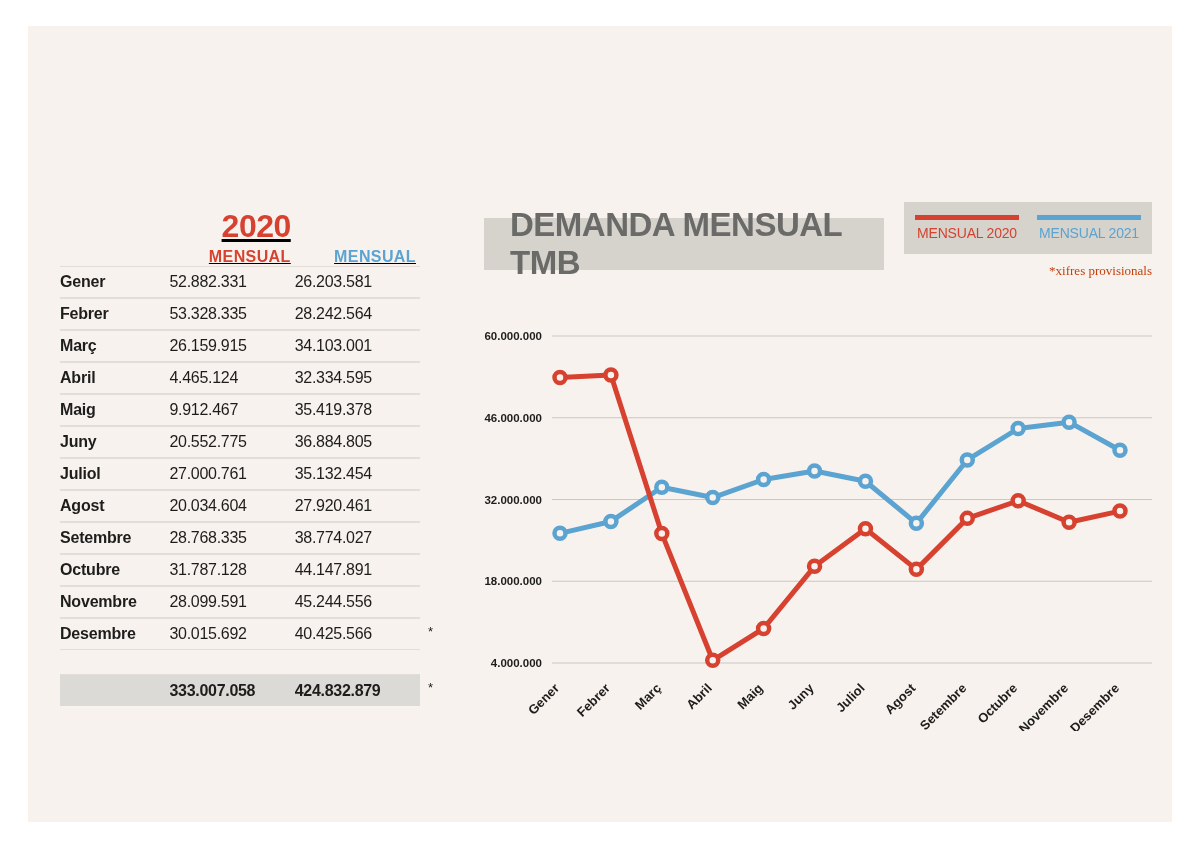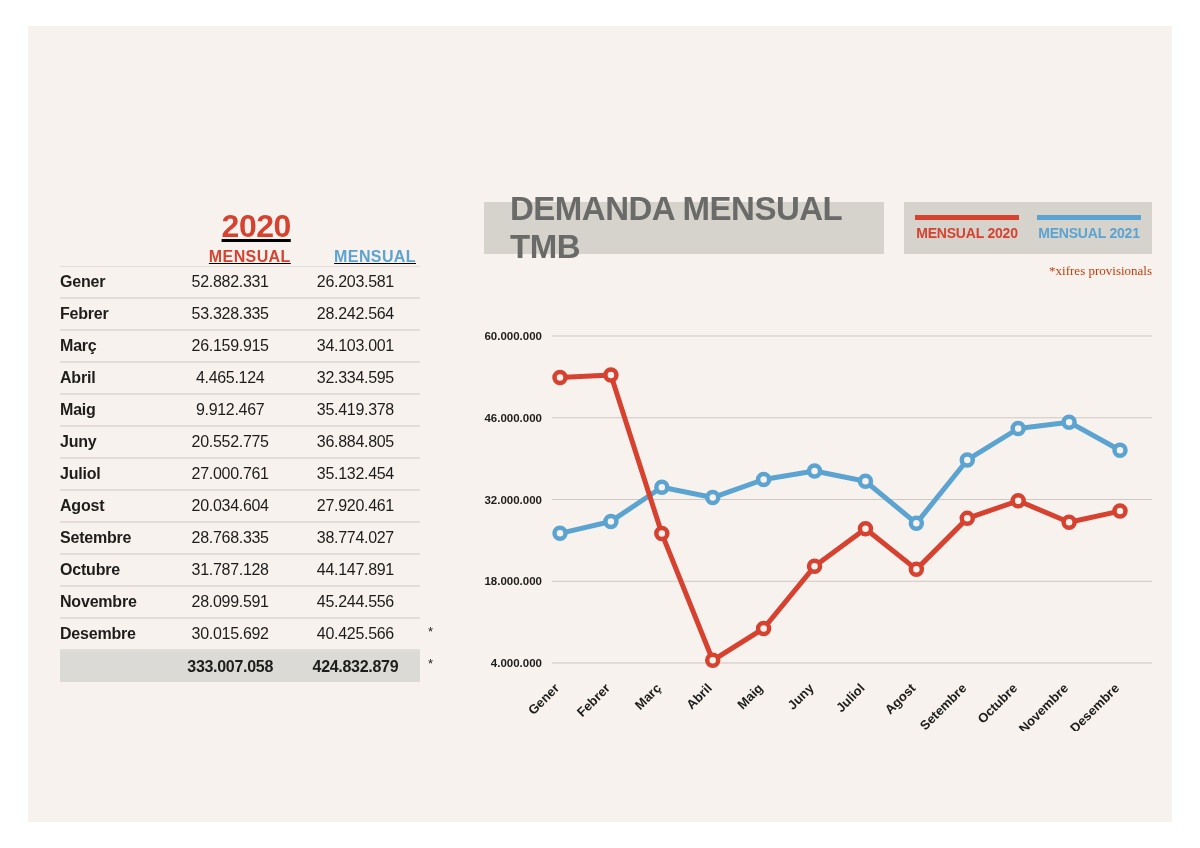--- a/index.html
+++ b/index.html
@@ -67,31 +67,32 @@
   .trow:first-of-type { border-top: 1px solid #e3dcd8; }
   .tmonth {
     width: 112px;
     font-size: 16px;
     font-weight: bold;
     color: #1d1d1b;
     letter-spacing: -0.2px;
   }
   .tval {
     width: 124px;
-    text-align: center;
+    text-align: left;
     padding-right: 4px;
     font-size: 16px;
     color: #1d1d1b;
     letter-spacing: -0.3px;
   }
   .trow.total {
     background: #dcdad6;
     border-bottom: none;
     height: 31px;
     position: relative;
+    margin-top: 24px;
   }
   .trow.total .tval {
     font-weight: bold;
     font-size: 16px;
   }
   .aster {
     position: absolute;
     font-size: 13px;
     color: #1d1d1b;
     right: -13px;
@@ -103,21 +104,21 @@
   #chart-panel {
     position: absolute;
     left: 420px;
     top: 145px;
     width: 712px;
     height: 560px;
   }
   #title-box {
     position: absolute;
     left: 36px;
-    top: 31px;
+    top: 47px;
     width: 400px;
     height: 52px;
     background: #d6d3cd;
     display: flex;
     align-items: center;
   }
   #chart-title {
     font-family: "Liberation Sans Narrow", "Liberation Sans", sans-serif;
     font-size: 33px;
     font-weight: bold;
@@ -146,21 +147,21 @@
   .legend-bar {
     width: 104px;
     height: 5px;
     margin-bottom: 5px;
   }
   .legend-bar.red { background: #d6422f; }
   .legend-bar.blue { background: #5ba3d0; }
   .legend-label {
     font-family: "Liberation Sans Narrow", "Liberation Sans", sans-serif;
     font-size: 14px;
-    font-weight: bold;
+    font-weight: normal;
     letter-spacing: -0.2px;
   }
   #footnote {
     position: absolute;
     right: 8px;
     top: 92px;
     font-family: "Liberation Serif", serif;
     font-size: 13px;
     color: #c2410c;
   }

